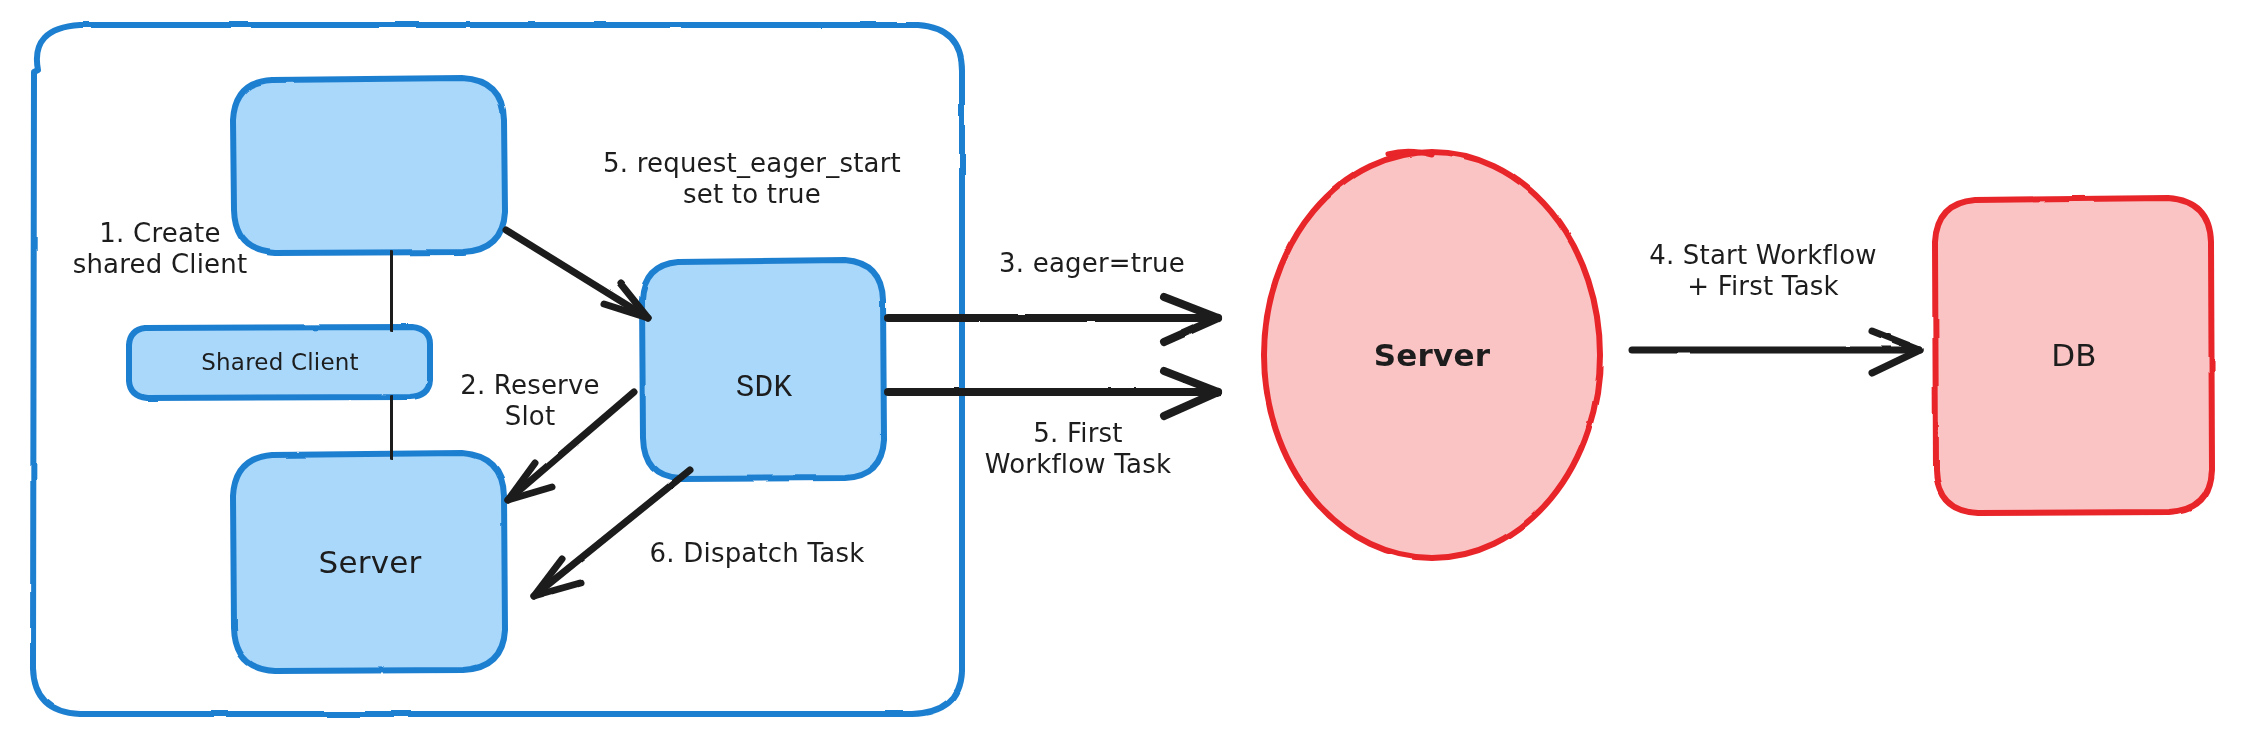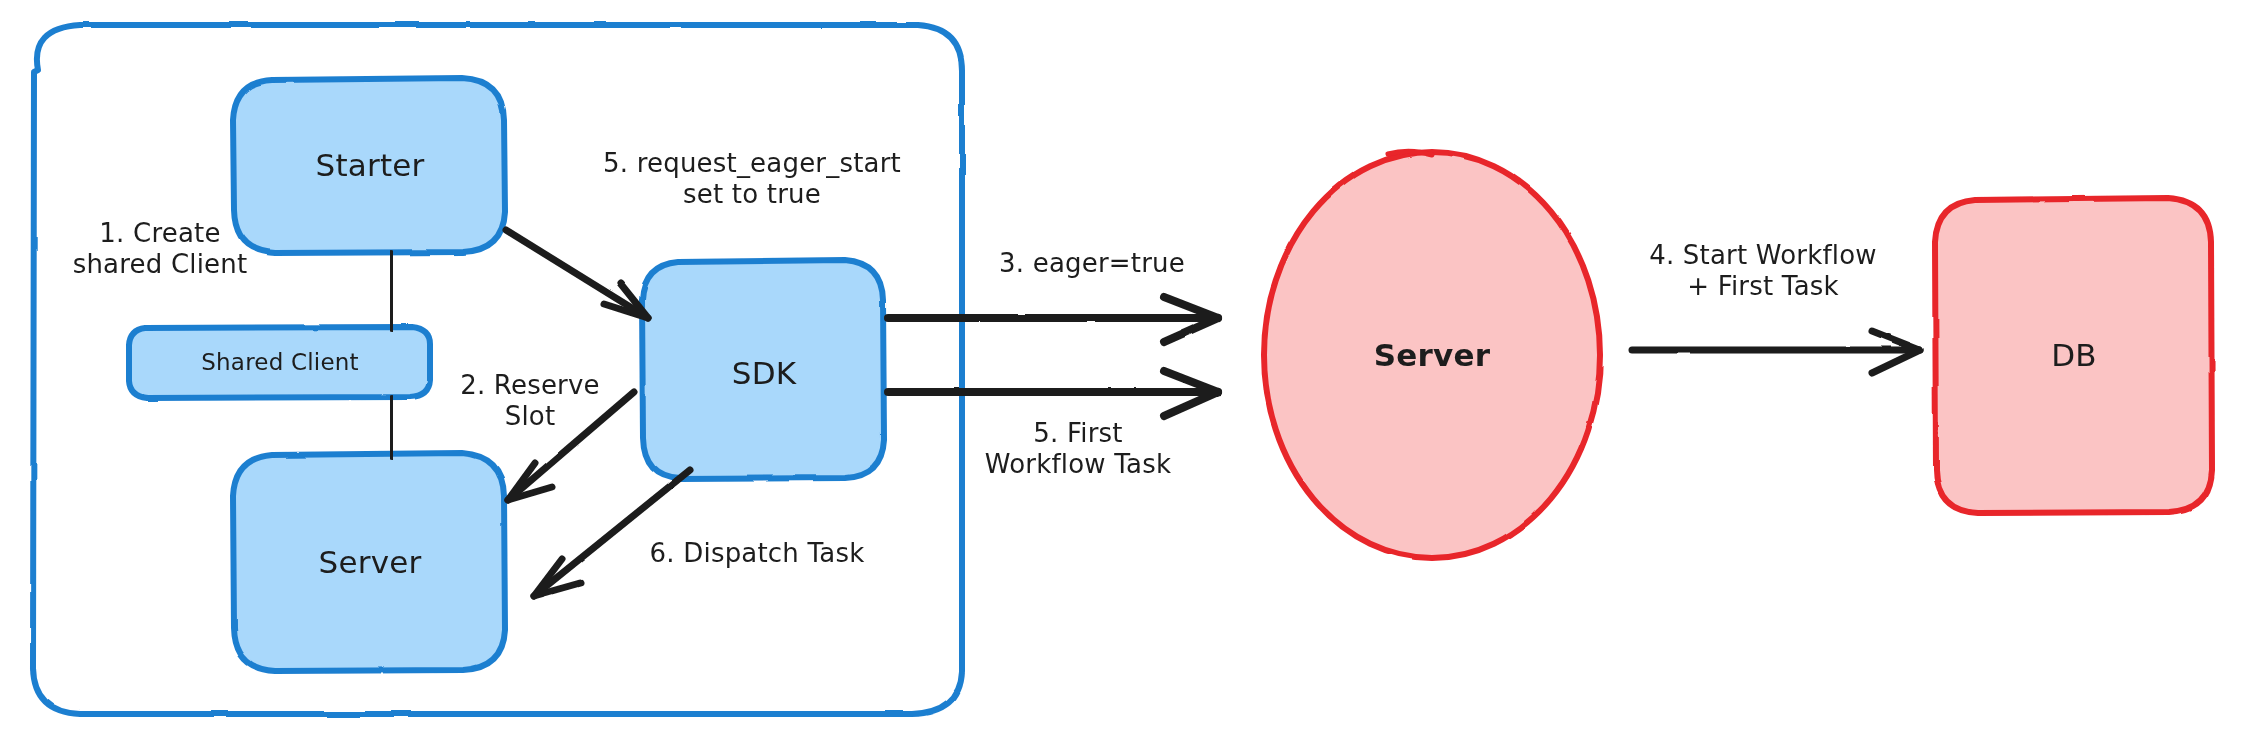--- a/index.html
+++ b/index.html
@@ -97,27 +97,26 @@
       <path d="M 1218 392 L 1164 371 M 1218 392 L 1164 416" fill="none" stroke="#1d1d1d" stroke-width="8" stroke-linecap="round"></path>
     </g>
 
     <g filter="url(#rough2)">
       <path d="M 1632 350 L 1920 350" fill="none" stroke="#1d1d1d" stroke-width="7" stroke-linecap="round"></path>
       <path d="M 1920 350 L 1872 331 M 1920 350 L 1872 373" fill="none" stroke="#1d1d1d" stroke-width="7" stroke-linecap="round"></path>
     </g>
   </svg>
 
 
-  <div class="lbl node-label" style="left:234px;top:147px;width:272px;">Starter</div>
 
   <div class="lbl node-label-sm" style="left:129px;top:349px;width:302px;">Shared Client</div>
 
   <div class="lbl node-label" style="left:234px;top:544px;width:272px;">Server</div>
 
-  <div class="lbl node-label" style="left:643px;top:355px;width:242px;">SDK</div>
+  <div class="lbl node-label" style="left:643px;top:370px;width:242px;font-family:Liberation Mono, monospace;">SDK</div>
 
   <div class="lbl node-label" style="left:1312px;top:337px;width:240px;font-weight:bold;">Server</div>
 
   <div class="lbl node-label" style="left:1954px;top:337px;width:240px;">DB</div>
 
   <div class="lbl edge-label" style="left:532px;top:148px;width:440px;">5. request_eager_start
 set to true</div>
 
   <div class="lbl edge-label" style="left:10px;top:218px;width:300px;">1. Create
 shared Client</div>

